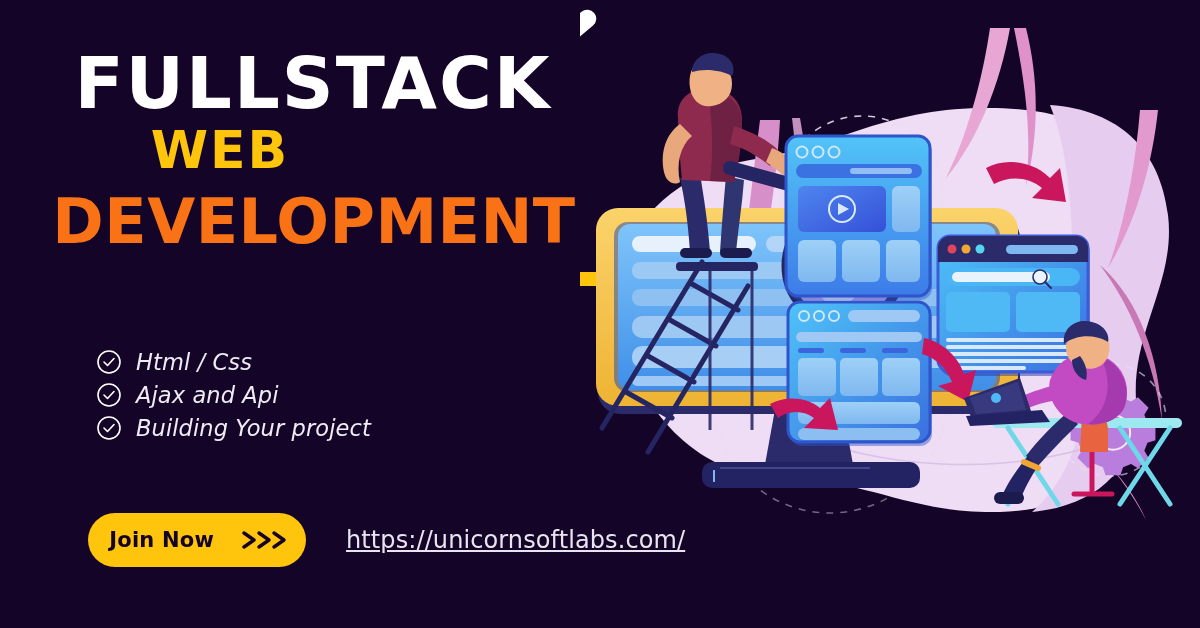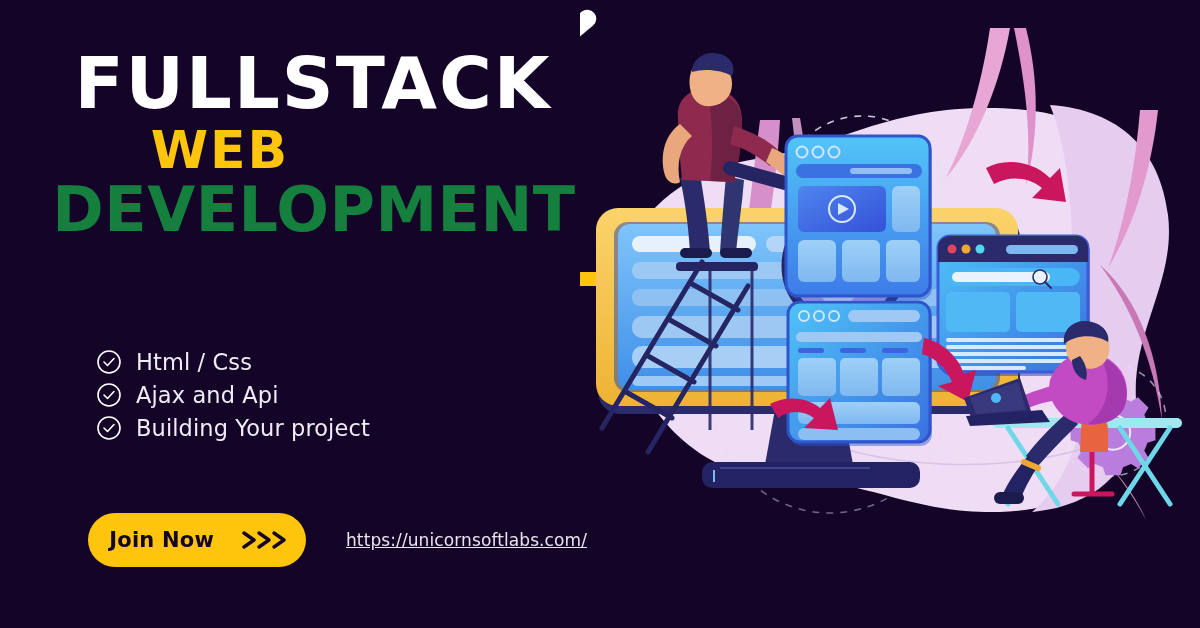--- a/index.html
+++ b/index.html
@@ -50,42 +50,43 @@
   }
   .hl-2 {
     color: #FFC40C;
     font-size: 52px;
     letter-spacing: 2px;
     text-align: center;
     padding-right: 200px;
     margin-top: 6px;
   }
   .hl-3 {
-    color: #15803d;
+    color: #f97316;
     font-size: 62px;
     letter-spacing: 0.5px;
     text-align: center;
     padding-right: 12px;
-    margin-top: 4px;
+    margin-top: 16px;
   }
 
   
   .features {
     position: absolute;
     left: 96px;
     top: 345px;
     list-style: none;
     margin: 0;
     padding: 0;
   }
   .feature-item {
     display: flex;
     align-items: center;
     height: 33px;
     margin-bottom: 0px;
+    font-style: italic;
   }
   .check-icon {
     flex: 0 0 auto;
     width: 26px;
     height: 26px;
     margin-right: 14px;
     display: block;
   }
   .feature-label {
     color: #f0ecf5;
@@ -119,21 +120,21 @@
     color: #140528;
     font-size: 21px;
     font-weight: bold;
     font-family: "DejaVu Sans", sans-serif;
     letter-spacing: 0.2px;
   }
   .chev-wrap { display: flex; margin-left: 26px; }
   .site-url {
     margin-left: 40px;
     color: #e9e4ef;
-    font-size: 17px;
+    font-size: 24px;
     font-family: "DejaVu Sans", sans-serif;
     letter-spacing: 0.1px;
   }
 
   
   .illo {
     position: absolute;
     right: 0;
     top: 0;
     width: 620px;

